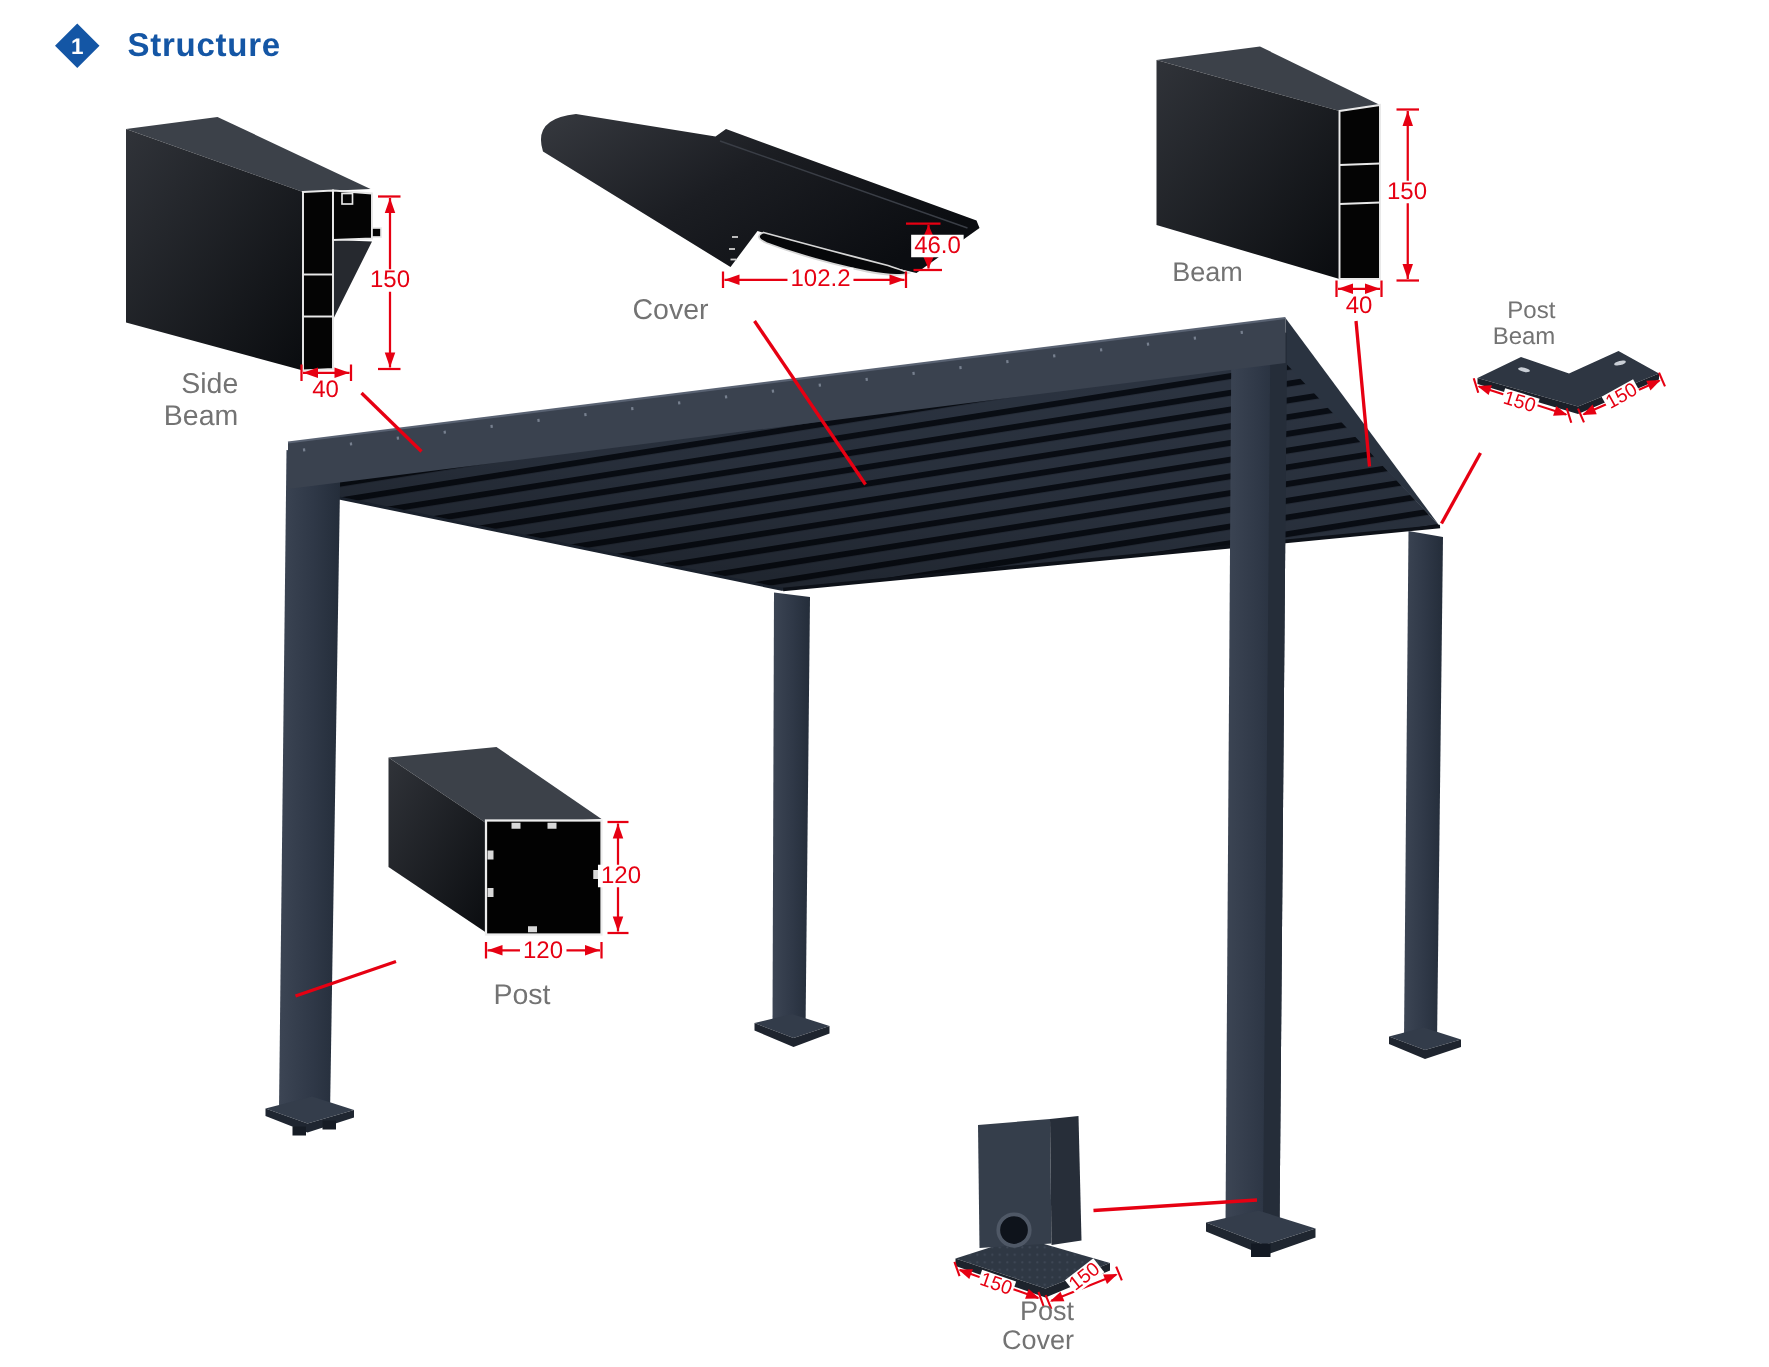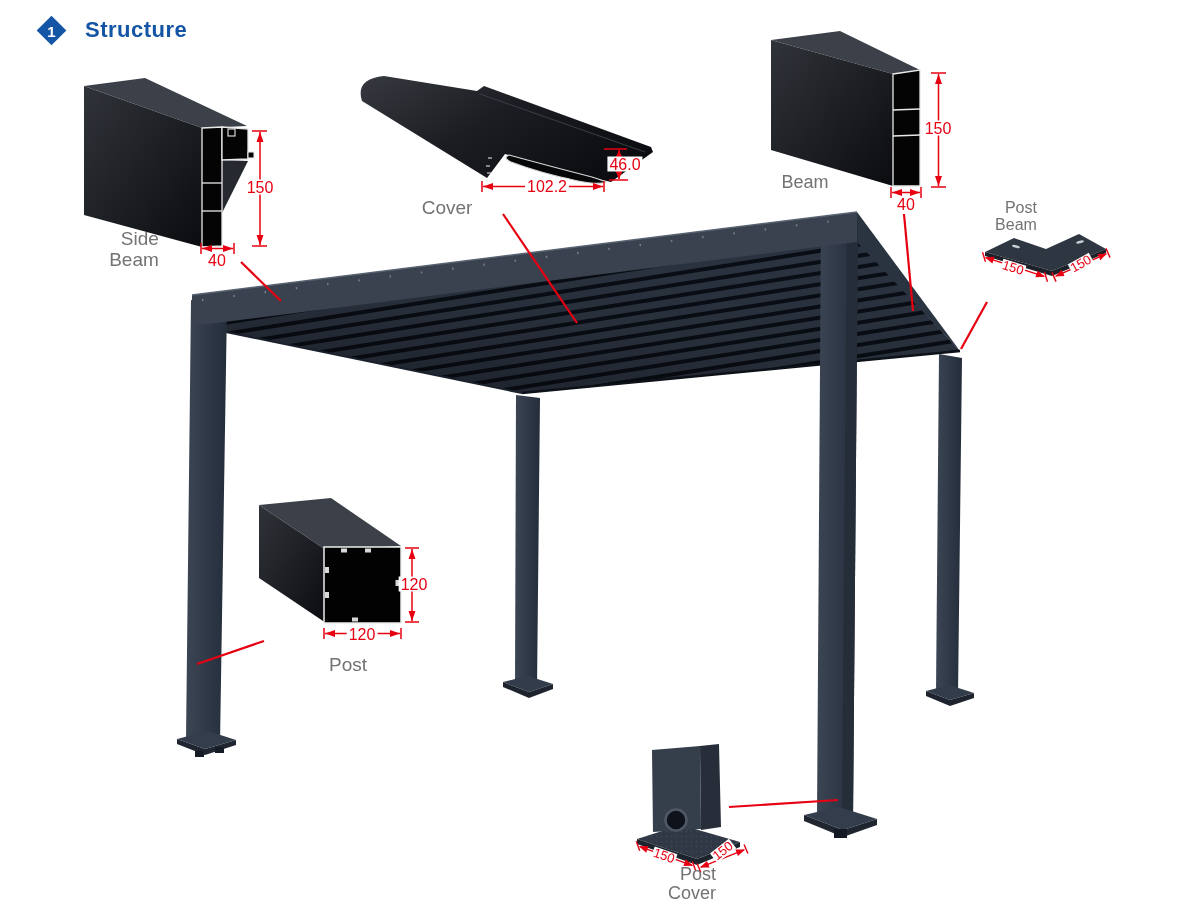--- a/index.html
+++ b/index.html
@@ -247,21 +247,21 @@
 </svg>
 
 <div class="title">
   <span class="badge">
     <span class="badge-sq"></span>
     <span class="badge-n">1</span>
   </span>
   <span class="title-text">Structure</span>
 </div>
 
-<div class="lbl" style="left:134px;top:249px;">
+<div class="lbl" style="left:134px;top:267px;">
   <span>Side</span>
   <span>Beam</span>
 </div>
 <div class="lbl" style="left:447px;top:207px;">Cover</div>
 <div class="lbl mid" style="left:805px;top:182px;">Beam</div>
 <div class="lbl small" style="left:1016px;top:216px;">
   <span>Post</span>
   <span>Beam</span>
 </div>
 <div class="lbl" style="left:348px;top:664px;">Post</div>

